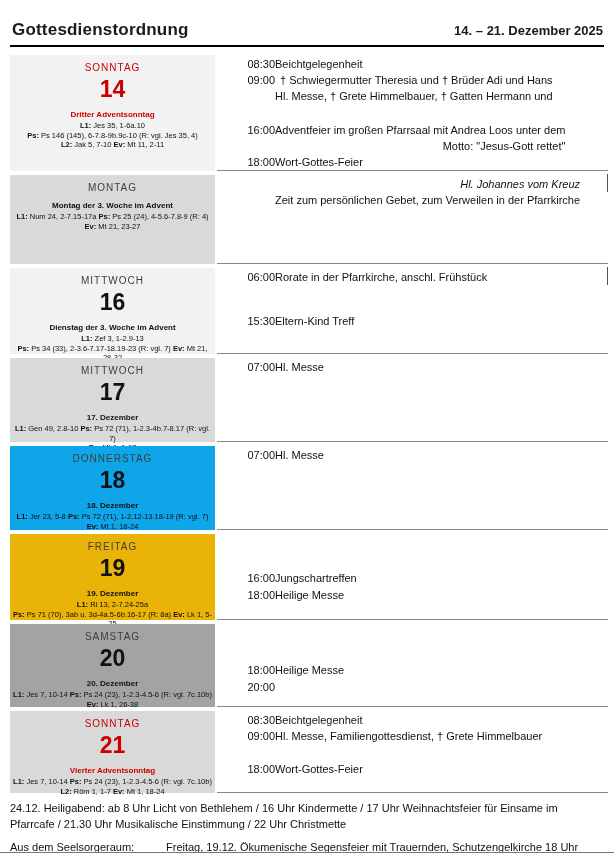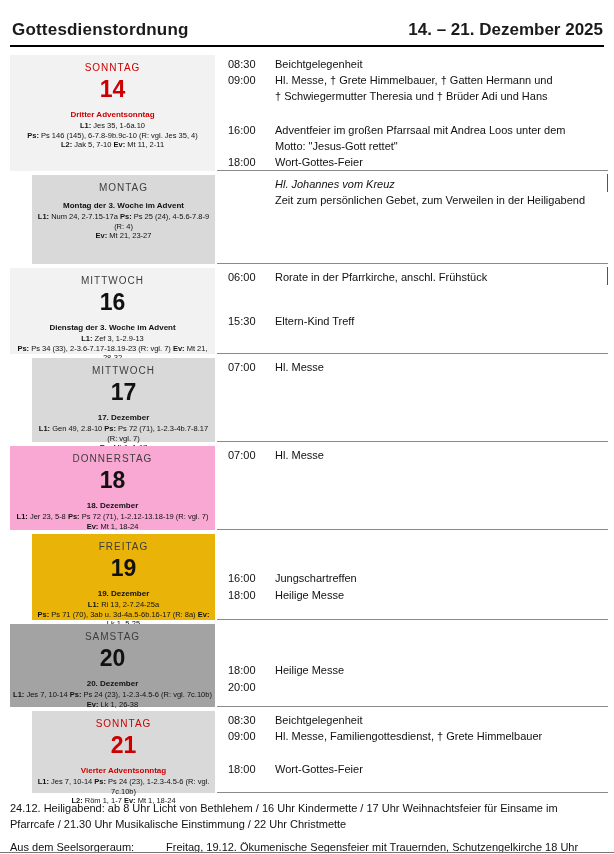--- a/index.html
+++ b/index.html
@@ -8,45 +8,45 @@
     width:614px;height:854px;
     background:#fff;
     font-family:"Liberation Sans", sans-serif;
     color:#1a1a1a;
     overflow:hidden;
     box-sizing:border-box;
   }
   
   .hdr{display:flex;justify-content:space-between;align-items:baseline;padding:20px 11px 0 12px;}
   .hdr .title{font-size:17px;font-weight:bold;letter-spacing:0.2px;}
-  .hdr .range{font-size:17px;font-weight:bold;}
+  .hdr .range{font-size:13px;font-weight:bold;}
   .rule{height:2px;background:#000;margin:5px 10px 0 10px;}
   
   .schedule{margin:6px 0 0 10px;}
   .row{display:flex;height:calc(var(--h) + 4px);}
   .day-cell{width:205px;flex-shrink:0;padding-top:2px;}
   .day-block{height:var(--h);text-align:center;box-sizing:border-box;padding-top:7px;}
   .day-block.light{background:#f2f2f2;}
-  .day-block.dark{background:#d9d9d9;margin-left:22px;}
+  .day-block.dark{background:#d9d9d9;}
   .day-name{font-size:10px;letter-spacing:1px;color:#3d3d3d;line-height:12px;}
   .day-number{font-size:23px;font-weight:bold;line-height:27px;margin-top:2px;color:#111;}
   .day-subtitle{font-size:8px;font-weight:bold;margin-top:7px;line-height:10px;color:#111;}
   .day-block.highlight .day-name,
   .day-block.highlight .day-number,
   .day-block.highlight .day-subtitle{color:var(--red);}
   .day-readings{font-size:7.5px;line-height:9.5px;margin-top:1px;color:#111;padding:0 2px;}
   .events-cell{
     flex:1;position:relative;box-sizing:border-box;
     height:calc(var(--h) + 2px);
     margin:0 6px 0 2px;
     border-bottom:1px solid #8a8a8a;
     padding:3px 0 0 11px;
   }
   .tick{position:absolute;top:1px;right:0;width:1px;height:18px;background:#555;}
-  .event{display:flex;font-size:11px;line-height:16px;color:#111;}
+  .event{display:flex;font-size:11px;line-height:16px;color:#111;text-align:right;}
   .event-time{width:47px;flex-shrink:0;}
   .event-text .italic{font-style:italic;}
   
   .ftr{margin:5px 10px 0 10px;font-size:11px;line-height:16px;color:#111;}
   .ftr p{margin:0;}
   .ftr .seelsorge{margin-top:7px;}
   .ftr .label-wrap{display:inline-block;width:156px;}
   .ftr .label-wrap span{text-decoration:underline;margin-top:26px;}
   .bottom-rule{position:absolute;left:0;right:0;bottom:1px;height:1px;background:#777;}
 </style>
@@ -77,22 +77,22 @@
         <div class="events-cell" style="border-bottom-color: rgb(138, 138, 138);">
           <div class="event" style="margin-top: 0px;">
             <span class="event-time">08:30</span>
             <span class="event-text">
               <div>Beichtgelegenheit</div>
             </span>
           </div>
           <div class="event" style="margin-top: 0px;">
             <span class="event-time">09:00</span>
             <span class="event-text">
+              <div>† Schwiegermutter Theresia und † Brüder Adi und Hans</div>
               <div>Hl. Messe, † Grete Himmelbauer, † Gatten Hermann und</div>
-              <div>† Schwiegermutter Theresia und † Brüder Adi und Hans</div>
             </span>
           </div>
           <div class="event" style="margin-top: 18px;">
             <span class="event-time">16:00</span>
             <span class="event-text">
               <div>Adventfeier im großen Pfarrsaal mit Andrea Loos unter dem</div>
               <div>Motto: "Jesus-Gott rettet"</div>
             </span>
           </div>
           <div class="event" style="margin-top: 0px;">
@@ -113,21 +113,21 @@
               <div><b>Ev:</b> Mt 21, 23-27</div>
             </div>
           </div>
         </div>
         <div class="events-cell" style="border-bottom-color: rgb(138, 138, 138);">
           <div class="tick"></div>
           <div class="event" style="margin-top: 0px;">
             <span class="event-time"></span>
             <span class="event-text">
               <div class="italic">Hl. Johannes vom Kreuz</div>
-              <div>Zeit zum persönlichen Gebet, zum Verweilen in der Heiligabend</div>
+              <div>Zeit zum persönlichen Gebet, zum Verweilen in der Pfarrkirche</div>
             </span>
           </div>
         </div>
       </div>
       <div class="row" style="--h: 86px;">
         <div class="day-cell">
           <div class="day-block light" style="background: rgb(242, 242, 242);">
             <div class="day-name">MITTWOCH</div>
             <div class="day-number">16</div>
             <div class="day-subtitle">Dienstag der 3. Woche im Advent</div>
@@ -169,21 +169,21 @@
           <div class="event" style="margin-top: 0px;">
             <span class="event-time">07:00</span>
             <span class="event-text">
               <div>Hl. Messe</div>
             </span>
           </div>
         </div>
       </div>
       <div class="row" style="--h: 84px;">
         <div class="day-cell">
-          <div class="day-block light" style="background: #f9a8d4;">
+          <div class="day-block light" style="background: #0ea5e9;">
             <div class="day-name">DONNERSTAG</div>
             <div class="day-number">18</div>
             <div class="day-subtitle">18. Dezember</div>
             <div class="day-readings">
               <div><b>L1:</b> Jer 23, 5-8 <b>Ps:</b> Ps 72 (71), 1-2.12-13.18-19 (R: vgl. 7)</div>
               <div><b>Ev:</b> Mt 1, 18-24</div>
             </div>
           </div>
         </div>
         <div class="events-cell" style="border-bottom-color: rgb(138, 138, 138);">

